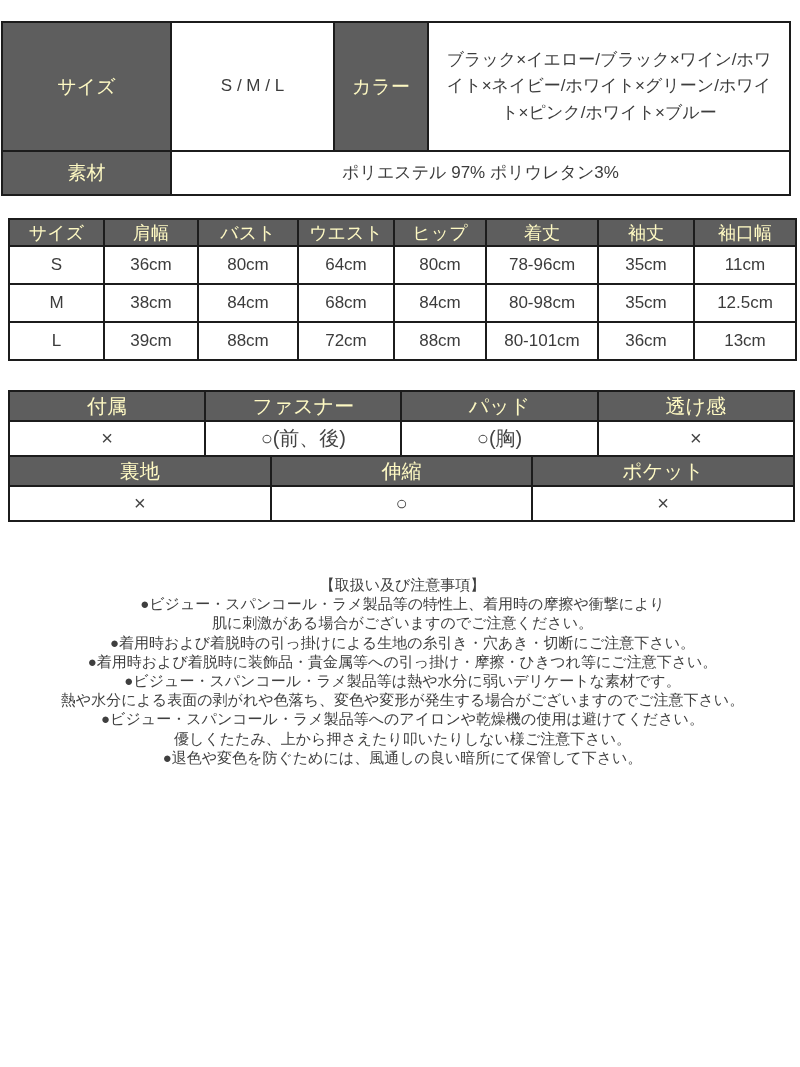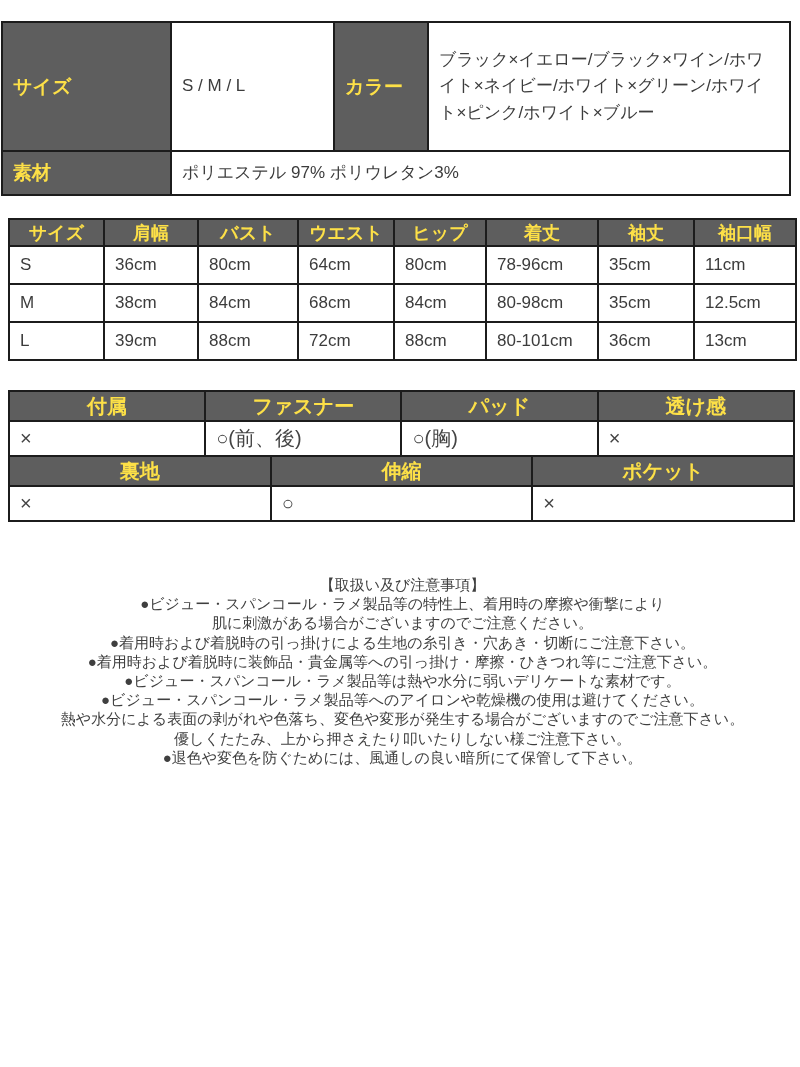--- a/index.html
+++ b/index.html
@@ -14,28 +14,29 @@
     height: 1067px;
     background: #ffffff;
     overflow: hidden;
   }
   table {
     border-collapse: collapse;
     table-layout: fixed;
   }
   td, th {
     border: 2px solid #1c1c1c;
+    text-align: center;
     vertical-align: middle;
     padding: 0 10px;
     overflow: hidden;
   }
   .hd {
     background: #5e5e5e;
-    color: #fde047;
-    font-weight: bold;
+    color: #fef9c3;
+    font-weight: normal;
     margin-left: 18px;
   }
   
   .spec-table {
     position: absolute;
     left: 1px;
     top: 21px;
     width: 788px;
   }
   .spec-table .hd { font-size: 19px; }
@@ -195,19 +196,19 @@
   </tbody>
     </table>
 
   <div class="care">
     <div>【取扱い及び注意事項】</div>
     <div>●ビジュー・スパンコール・ラメ製品等の特性上、着用時の摩擦や衝撃により</div>
     <div>肌に刺激がある場合がございますのでご注意ください。</div>
     <div>●着用時および着脱時の引っ掛けによる生地の糸引き・穴あき・切断にご注意下さい。</div>
     <div>●着用時および着脱時に装飾品・貴金属等への引っ掛け・摩擦・ひきつれ等にご注意下さい。</div>
     <div>●ビジュー・スパンコール・ラメ製品等は熱や水分に弱いデリケートな素材です。</div>
+    <div>熱や水分による表面の剥がれや色落ち、変色や変形が発生する場合がございますのでご注意下さい。</div>
     <div>●ビジュー・スパンコール・ラメ製品等へのアイロンや乾燥機の使用は避けてください。</div>
-    <div>熱や水分による表面の剥がれや色落ち、変色や変形が発生する場合がございますのでご注意下さい。</div>
     <div>優しくたたみ、上から押さえたり叩いたりしない様ご注意下さい。</div>
     <div>●退色や変色を防ぐためには、風通しの良い暗所にて保管して下さい。</div>
   </div>
 
 </div>
 
 </body></html>

